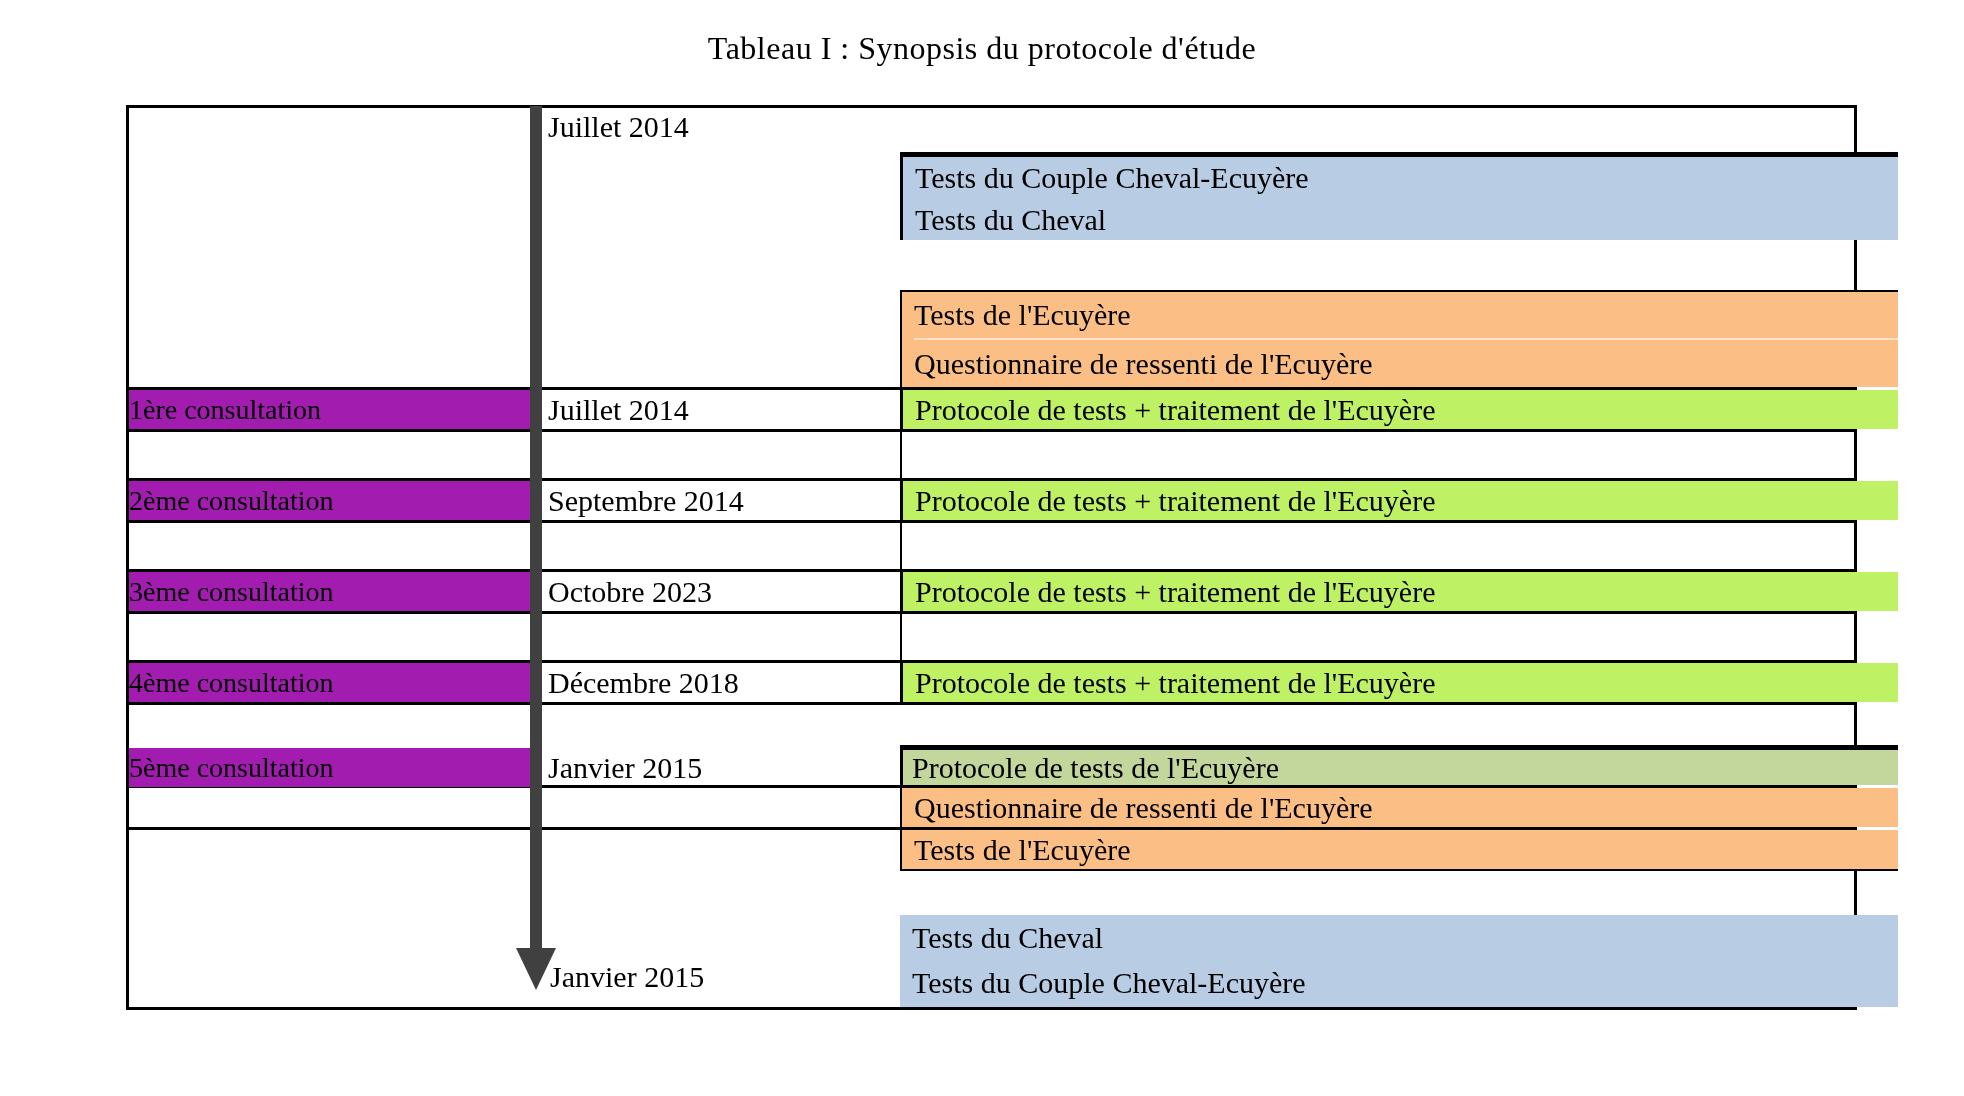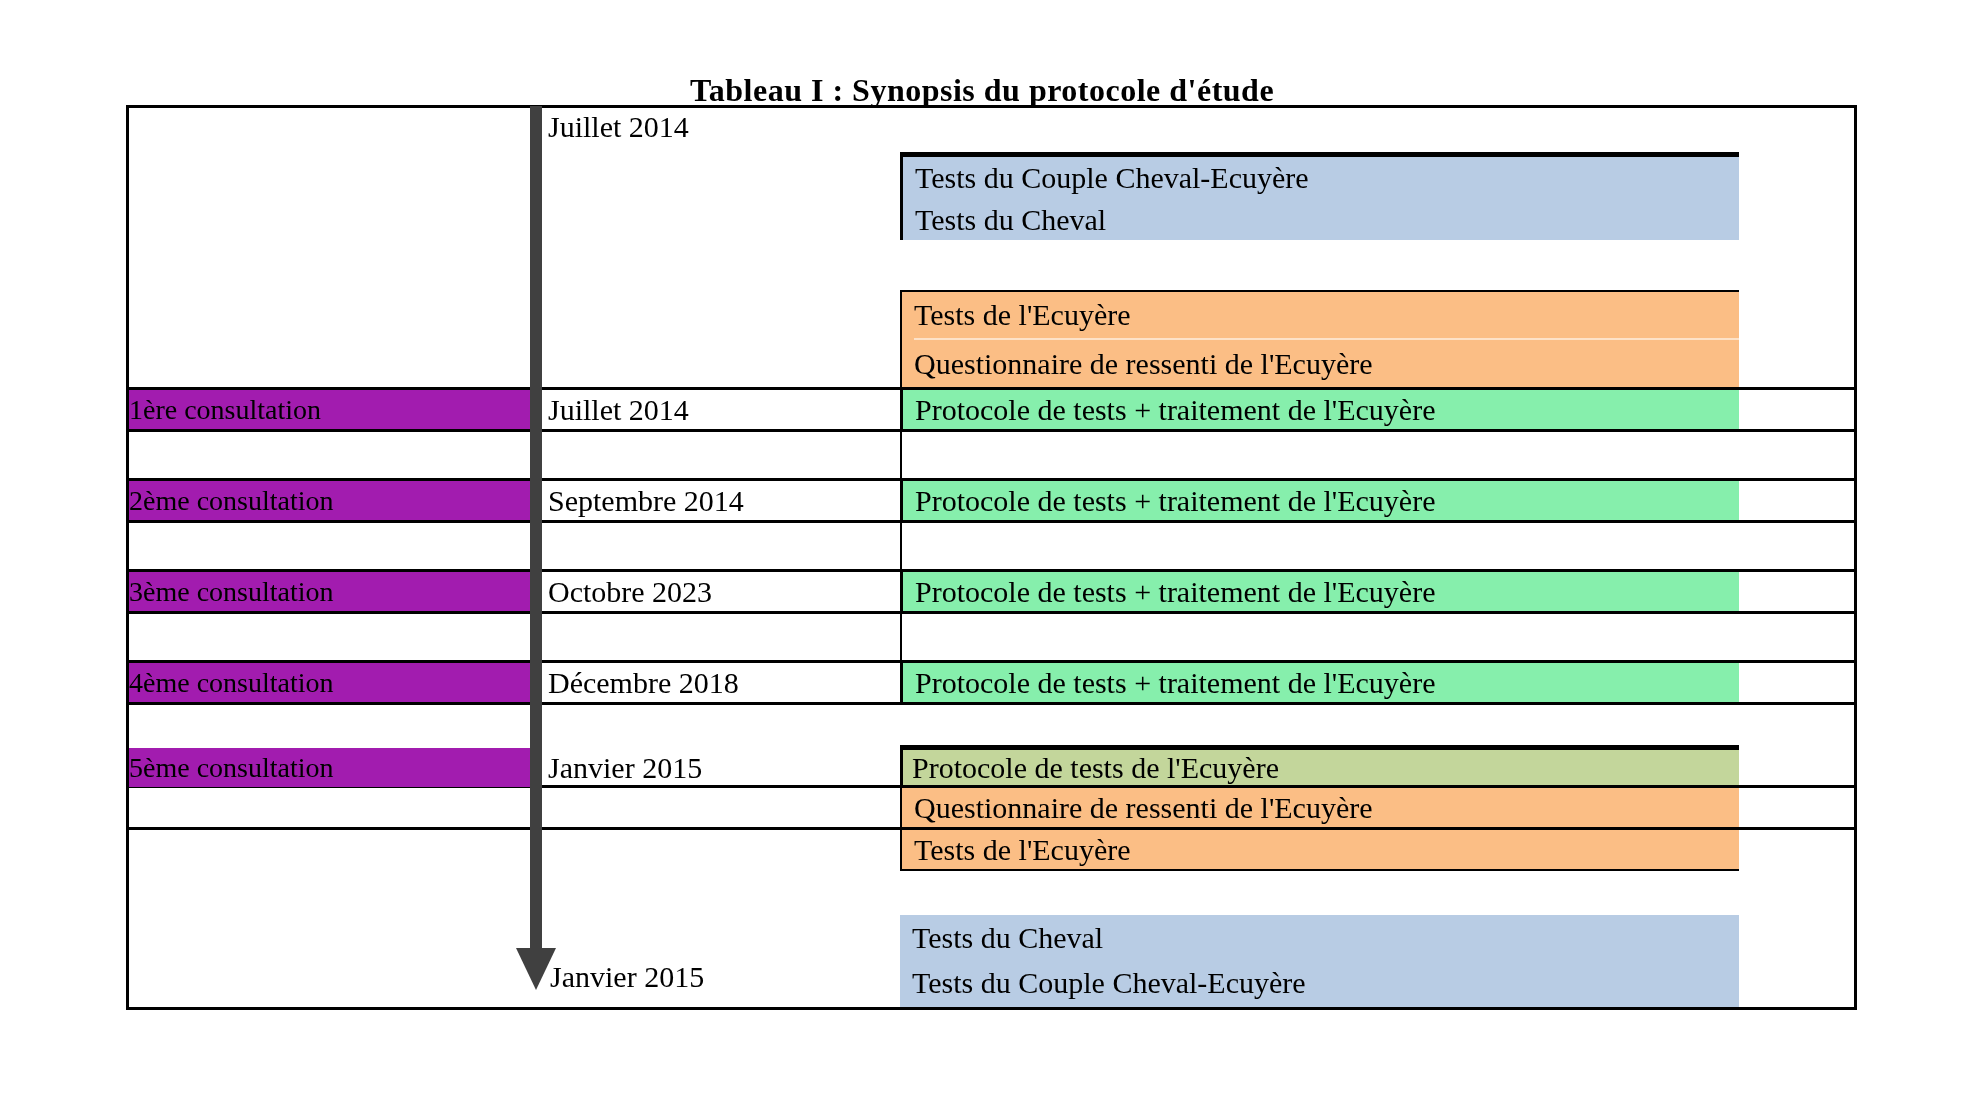--- a/index.html
+++ b/index.html
@@ -2,21 +2,21 @@
 <html><head>
 <meta charset="utf-8">
 <style>
   html,body{margin:0;padding:0;background:#fff;}
   .canvas{
     position:relative;width:1964px;height:1096px;background:#ffffff;
     font-family:"Liberation Serif",serif;color:#000;overflow:hidden;
   }
   .title{
     position:absolute;top:30px;left:0;width:100%;text-align:center;
-    font-weight:bold;font-size:32px;letter-spacing:.5px;margin-top:42px;
+    font-weight:normal;font-size:32px;letter-spacing:.5px;
   }
   
   .table-frame{
     position:absolute;left:126px;top:105px;width:1731px;height:905px;
     border:3px solid #000;box-sizing:border-box;background:transparent;
   }
   
   .hline{position:absolute;left:126px;width:1731px;height:3px;background:#000;}
   .hl1{top:387px}.hl2{top:429px}.hl3{top:478px}.hl4{top:520px}.hl5{top:569px}
   .hl6{top:611px}.hl7{top:660px}.hl8{top:702px}.hl9{top:785px}.hl10{top:827px}
@@ -28,23 +28,23 @@
     position:absolute;left:129px;width:403px;height:39px;background:#a21caf;
     font-size:28px;display:flex;align-items:center;box-sizing:border-box;
   }
   
   .cell-date{
     position:absolute;left:548px;width:330px;height:39px;
     font-size:30px;display:flex;align-items:center;
   }
   .rb{top:390px}.rd{top:481px}.rf{top:572px}.rh{top:663px}.rk{top:748px}
   
-  .bar{position:absolute;left:900px;width:839px;box-sizing:border-box;font-size:30px;}
+  .bar{position:absolute;left:900px;width:998px;box-sizing:border-box;font-size:30px;}
   .bar-green{
-    height:39px;background:#86efac;border-left:3px solid #000;
+    height:39px;background:#bef264;border-left:3px solid #000;
     display:flex;align-items:center;padding-left:12px;
   }
   .bar-green-j{
     top:745px;height:40px;background:#C3D69B;border-top:5px solid #000;border-left:3px solid #000;
     display:flex;align-items:center;padding-left:9px;
   }
   .bar-blue-top{
     top:152px;height:88px;background:#B8CCE4;border-top:5px solid #000;border-left:3px solid #000;
     padding-left:12px;
   }

